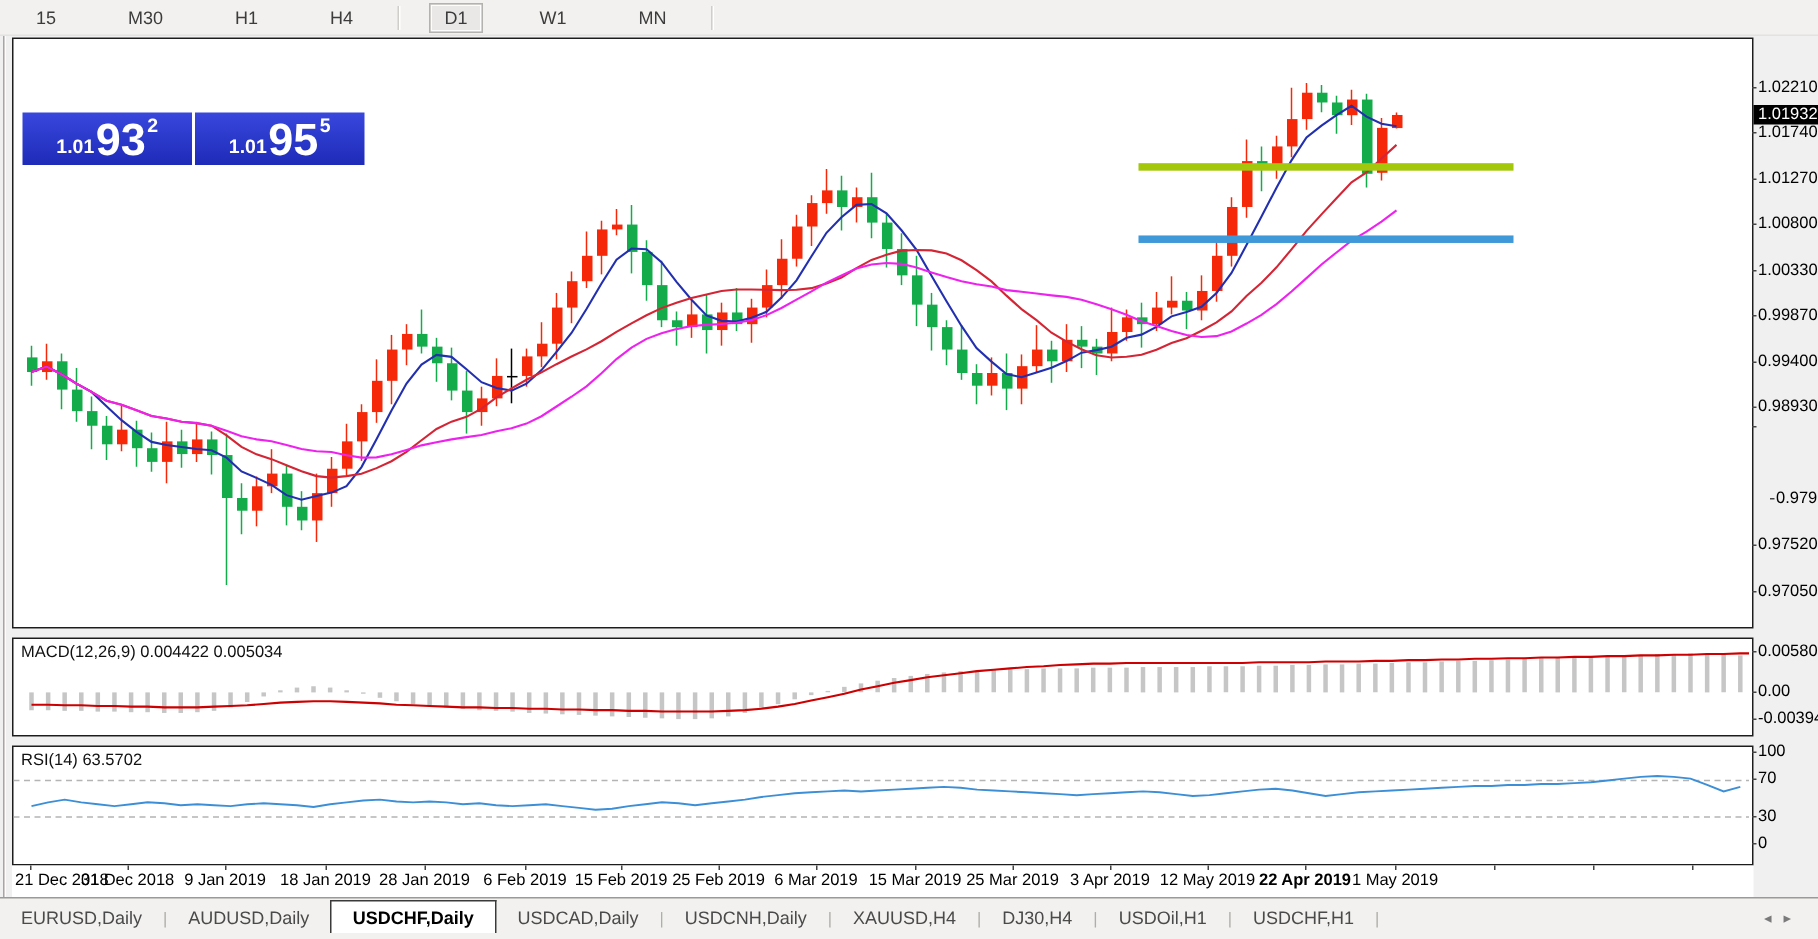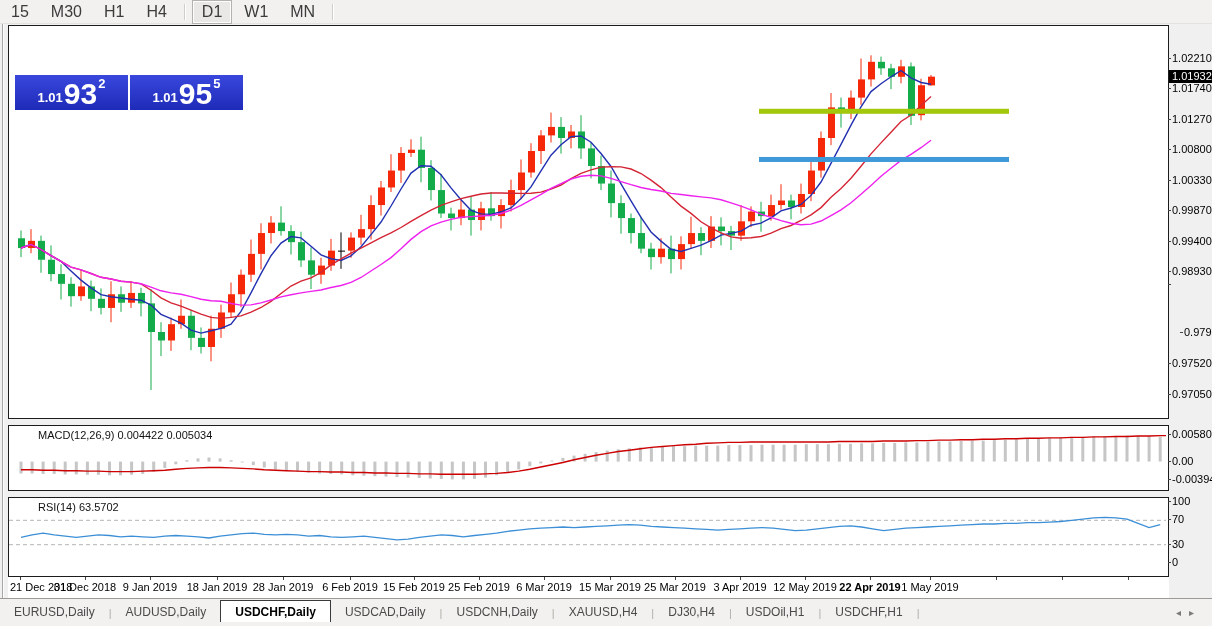--- a/index.html
+++ b/index.html
@@ -4,30 +4,30 @@
 <style>
   html,body{margin:0;padding:0;}
   body{
     width:1212px;height:626px;position:relative;overflow:hidden;
     background:#f0f0f0;font-family:"Liberation Sans",sans-serif;
     -webkit-font-smoothing:antialiased;
   }
   
   #toolbar{position:absolute;left:0;top:0;width:1212px;height:23px;background:#f2f1ef;
     display:flex;align-items:center;border-bottom:1px solid #e3e2df;}
-  .tf-btn{font-size:16px;color:#3c3c3c;padding:2px 9px;margin:0 1px;border:1px solid transparent;cursor:default;}
+  .tf-btn{font-size:12px;color:#3c3c3c;padding:2px 9px;margin:0 14px;border:1px solid transparent;cursor:default;}
   .tf-btn.active{background:#e9e8e6;border:1px solid #b4b2ae;box-shadow:inset 0 0 0 1px #fdfdfd;}
   .tf-sep{width:1px;height:16px;background:#cfcecb;margin:0 6px;box-shadow:1px 0 0 #fff;}
   
   .panel{position:absolute;background:#fff;border:1px solid #1c1c1c;}
   #main-panel{left:8px;top:25px;width:1159px;height:392px;}
   #macd-panel{left:8px;top:425px;width:1159px;height:64px;}
   #rsi-panel{left:8px;top:497px;width:1159px;height:78px;}
   svg{position:absolute;left:0;top:0;display:block;}
-  .ind-label{position:absolute;left:5px;top:3px;font-size:11px;color:#111;white-space:nowrap;margin-left:24px;}
+  .ind-label{position:absolute;left:5px;top:3px;font-size:11px;color:#111;white-space:nowrap;}
   #chart-header{position:absolute;left:6px;top:4px;font-size:11px;color:#000;white-space:nowrap;}
   #chart-header .tri{font-size:8px;position:relative;top:-1px;margin-right:3px;}
   #chart-header span{margin-right:4px;}
   
   #right-axis{position:absolute;left:1169px;top:0;width:40px;height:626px;}
   .ax-label{position:absolute;left:3px;font-size:11px;color:#000;white-space:nowrap;}
   .ax-label .tick{position:absolute;left:-4px;top:6px;width:3px;height:1px;background:#444;}
   #cur-price{position:absolute;left:0px;background:#000;color:#fff;font-size:11px;padding:0 3px 1px 3px;}
   
   #time-axis{position:absolute;left:8px;top:577px;width:1161px;height:21px;background:#fff;}

